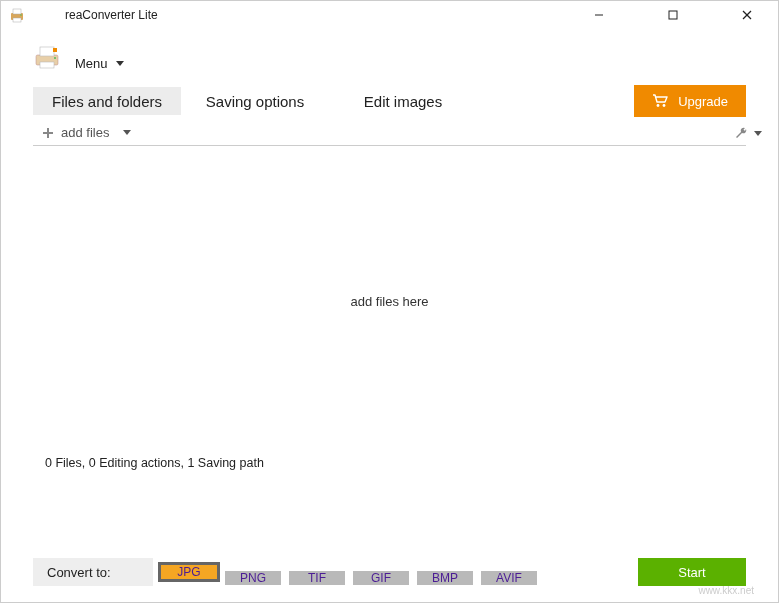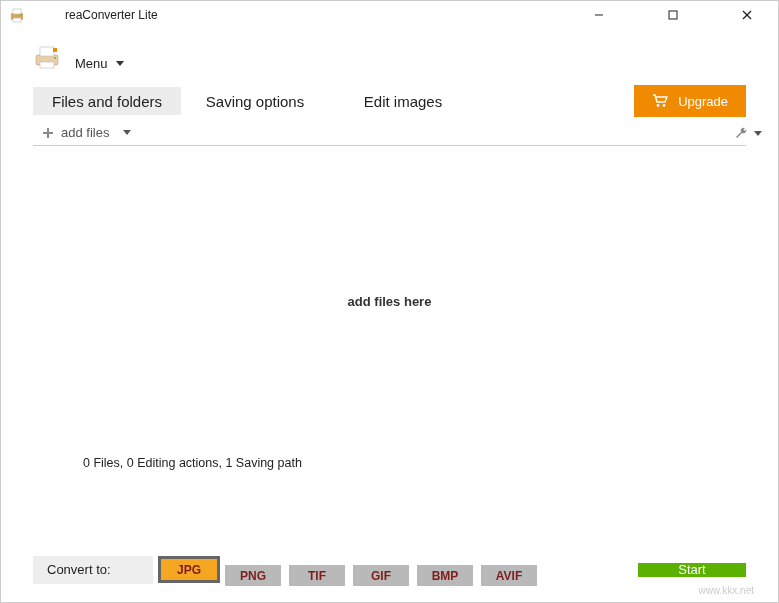--- a/index.html
+++ b/index.html
@@ -77,26 +77,24 @@
   height: 1px;
   background: #ccc;
 }
 .drop-area {
   height: 310px;
   display: flex;
   align-items: center;
   justify-content: center;
   color: #333;
   font-size: 13px;
-  font-weight: bold;
 }
 .status-row {
   padding: 0 44px 18px 44px;
   font-size: 12.5px;
-  margin-left: 38px;
 }
 .bottom-row {
   position: absolute;
   left: 32px;
   right: 32px;
   bottom: 16px;
   display: flex;
   align-items: center;
   gap: 8px;
   border-radius: 7px;
@@ -104,36 +102,35 @@
 .convert-label {
   background: #eeeeee;
   height: 28px;
   display: flex;
   align-items: center;
   padding: 0 14px;
   min-width: 120px;
   font-size: 13px;
 }
 .fmt-btn {
-  height: 21px;
+  height: 14px;
   min-width: 56px;
   display: flex;
   align-items: center;
   justify-content: center;
-  color: #7f1d1d;
+  color: #4c1d95;
   font-size: 12px;
   cursor: pointer;
-  font-weight: bold;
 }
 .fmt-btn.inactive { background: #b9b9b9; margin-top: 12px; }
 .fmt-btn.active { background: #f5a623; outline: 3px solid #666; outline-offset: 0; }
 .start-btn {
   background: #5bb100;
   color: #fff;
-  height: 14px;
+  height: 28px;
   min-width: 108px;
   display: flex;
   align-items: center;
   justify-content: center;
   cursor: pointer;
   margin-left: auto;
   font-size: 13px;
 }
 .watermark {
   position: absolute;

